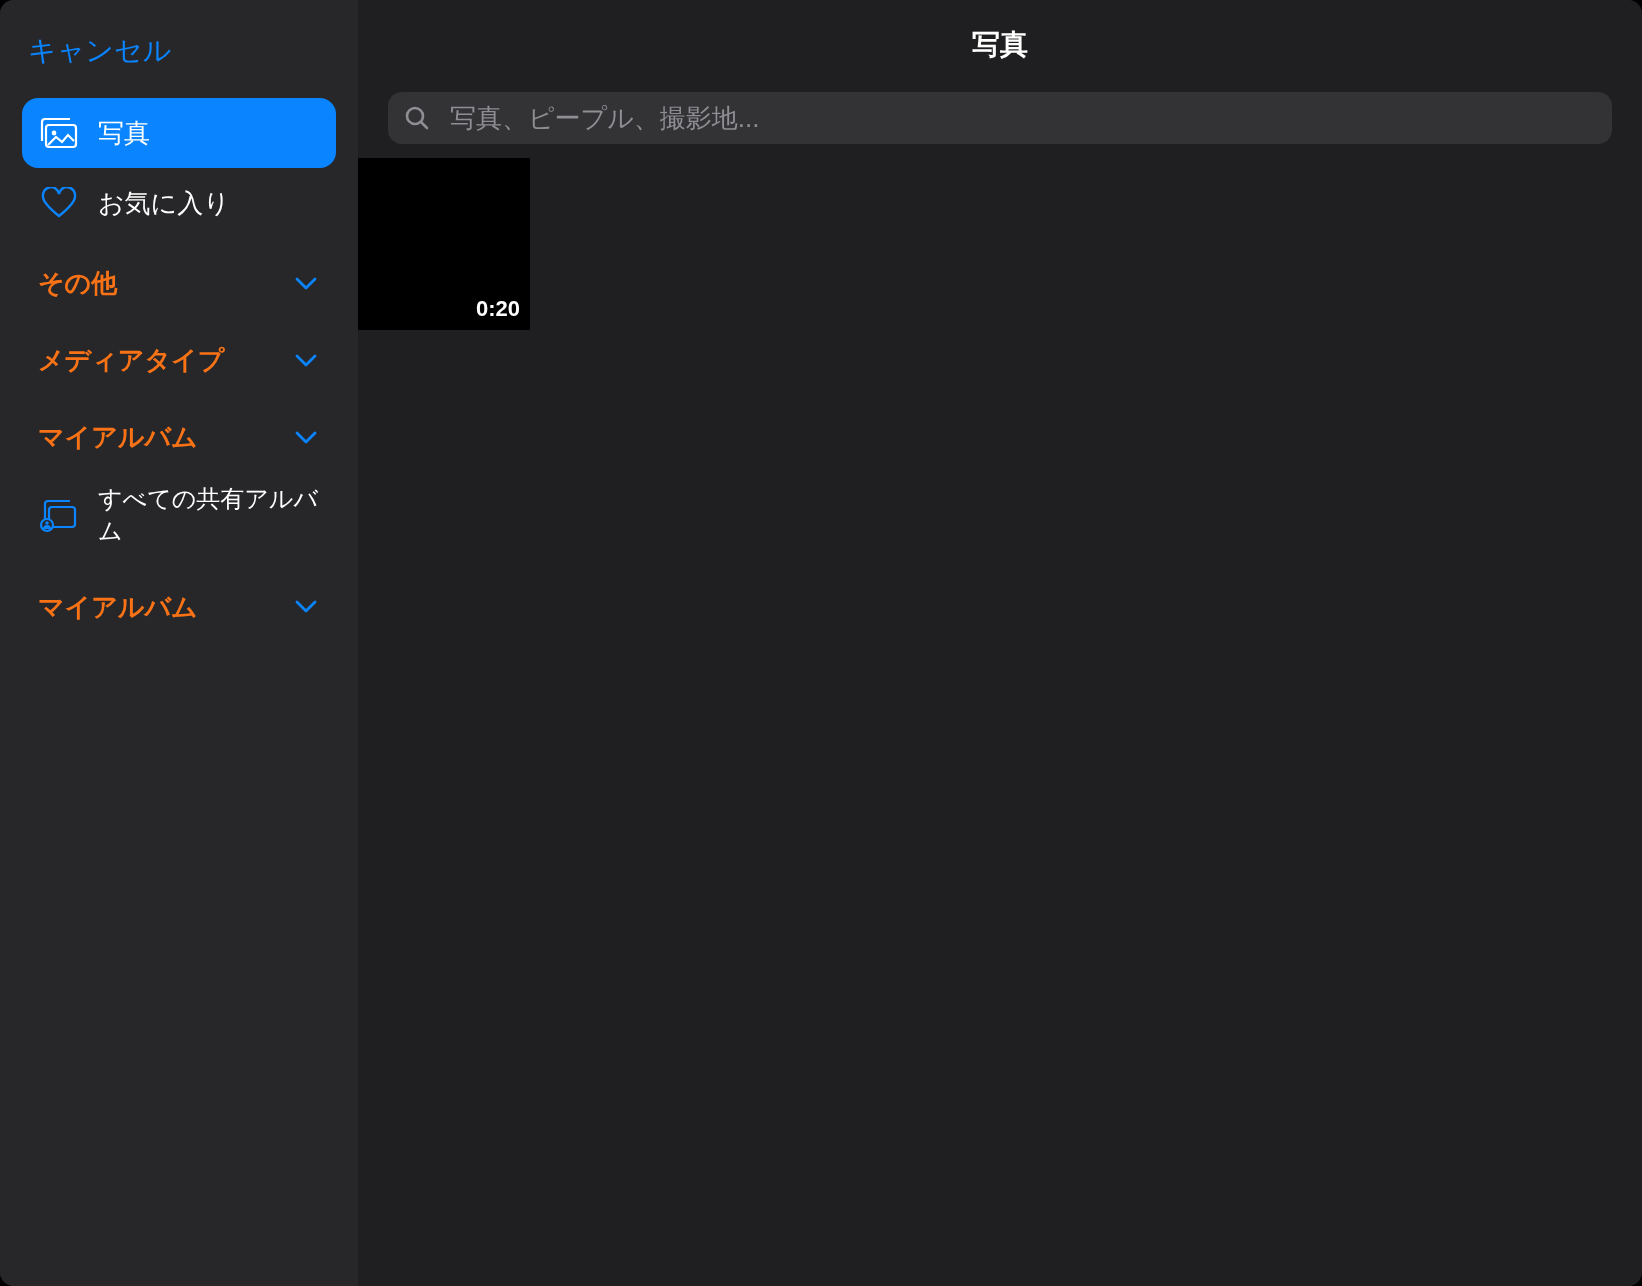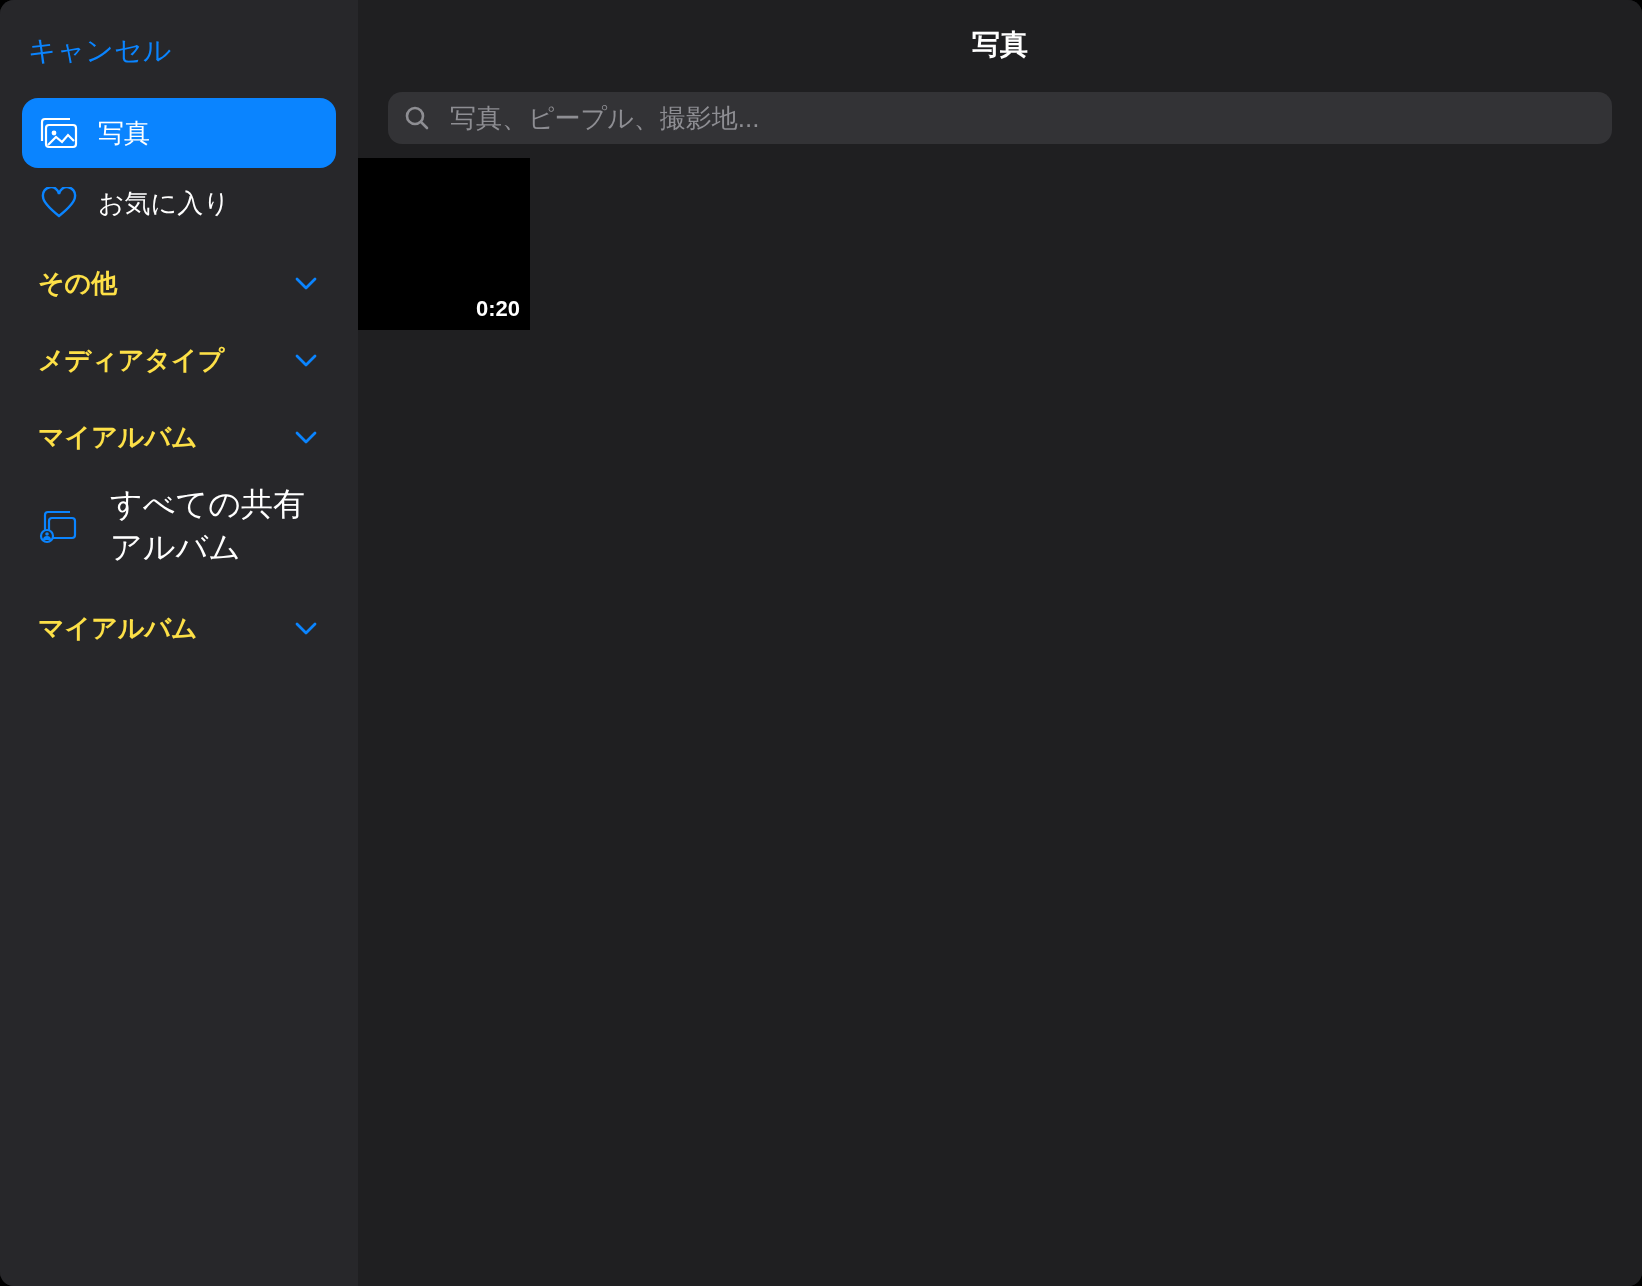--- a/index.html
+++ b/index.html
@@ -73,34 +73,33 @@
   .section-header {
     display: flex;
     align-items: center;
     justify-content: space-between;
     padding: 28px 16px 14px 16px;
     cursor: pointer;
   }
   .section-header .title {
     font-size: 26px;
     font-weight: 600;
-    color: #fde047;
+    color: #f97316;
   }
   .section-header .chevron {
     width: 28px;
     height: 28px;
     display: flex;
     align-items: center;
     justify-content: center;
   }
   .multiline-label {
-    font-size: 32px;
+    font-size: 24px;
     color: #fff;
     line-height: 1.35;
-    margin-left: 12px;
   }
   
   .main {
     flex: 1;
     display: flex;
     flex-direction: column;
     background: #1f1f21;
     border-top-right-radius: 14px;
     border-bottom-right-radius: 14px;
   }

